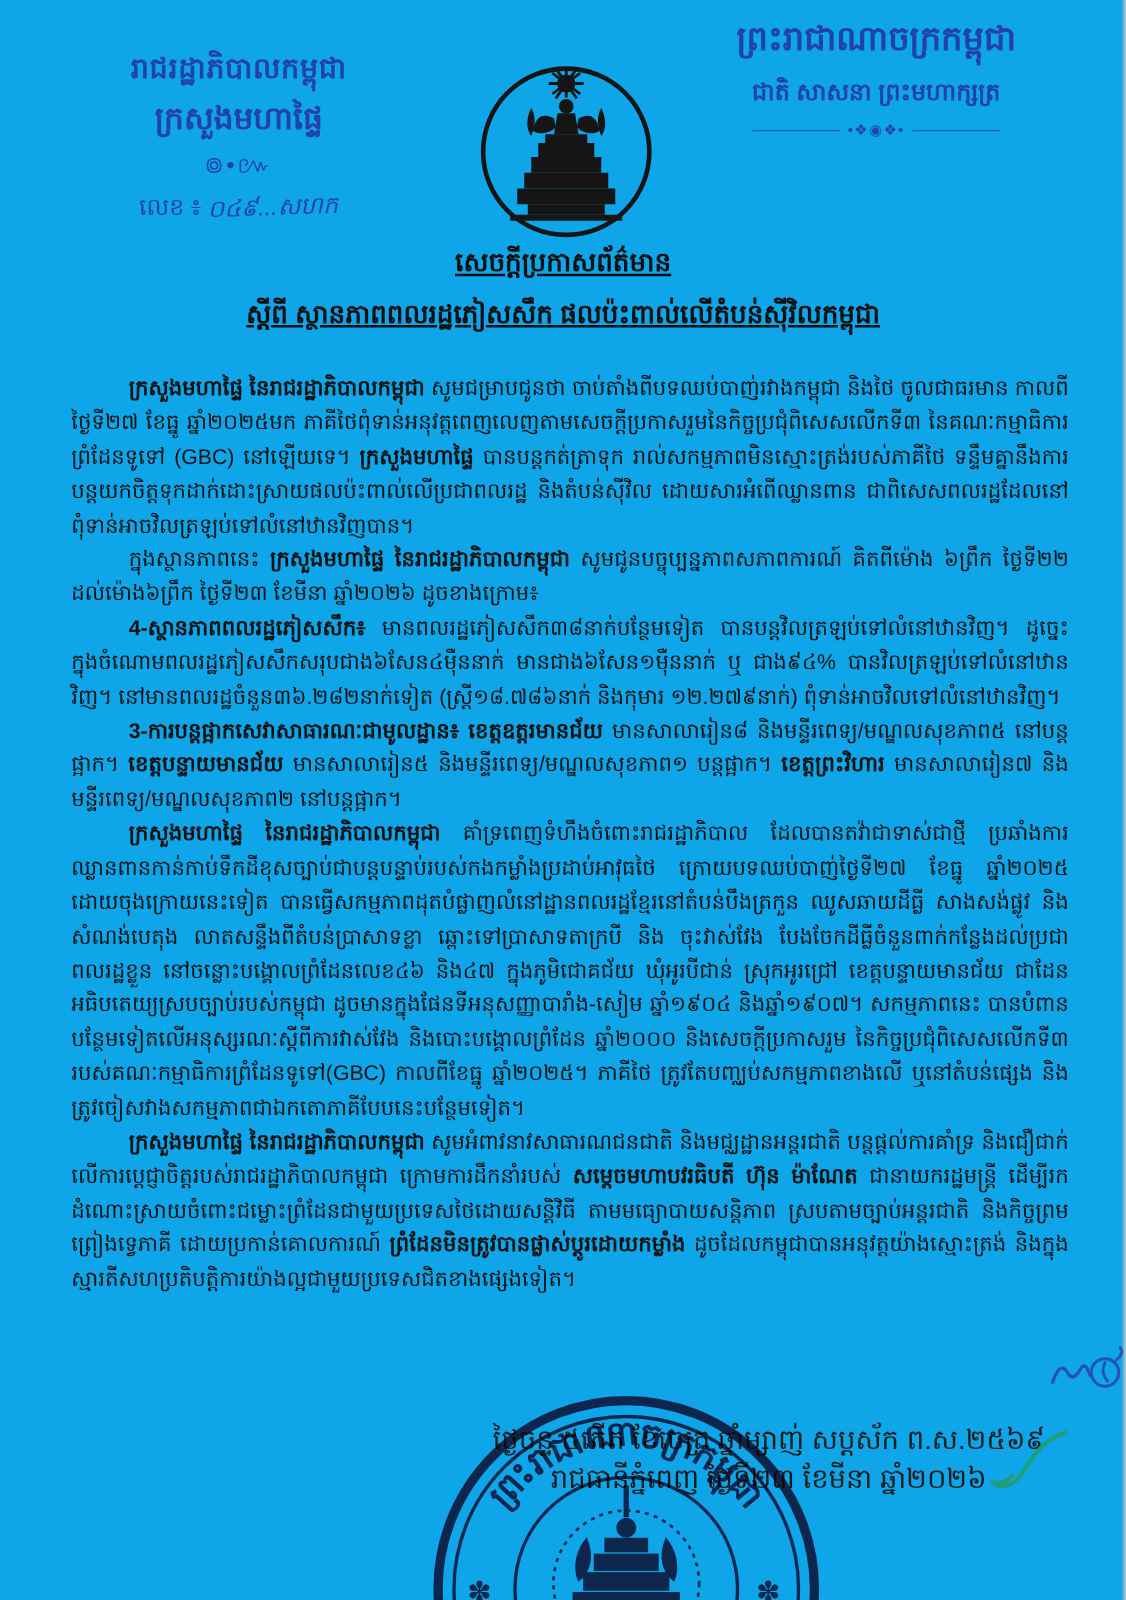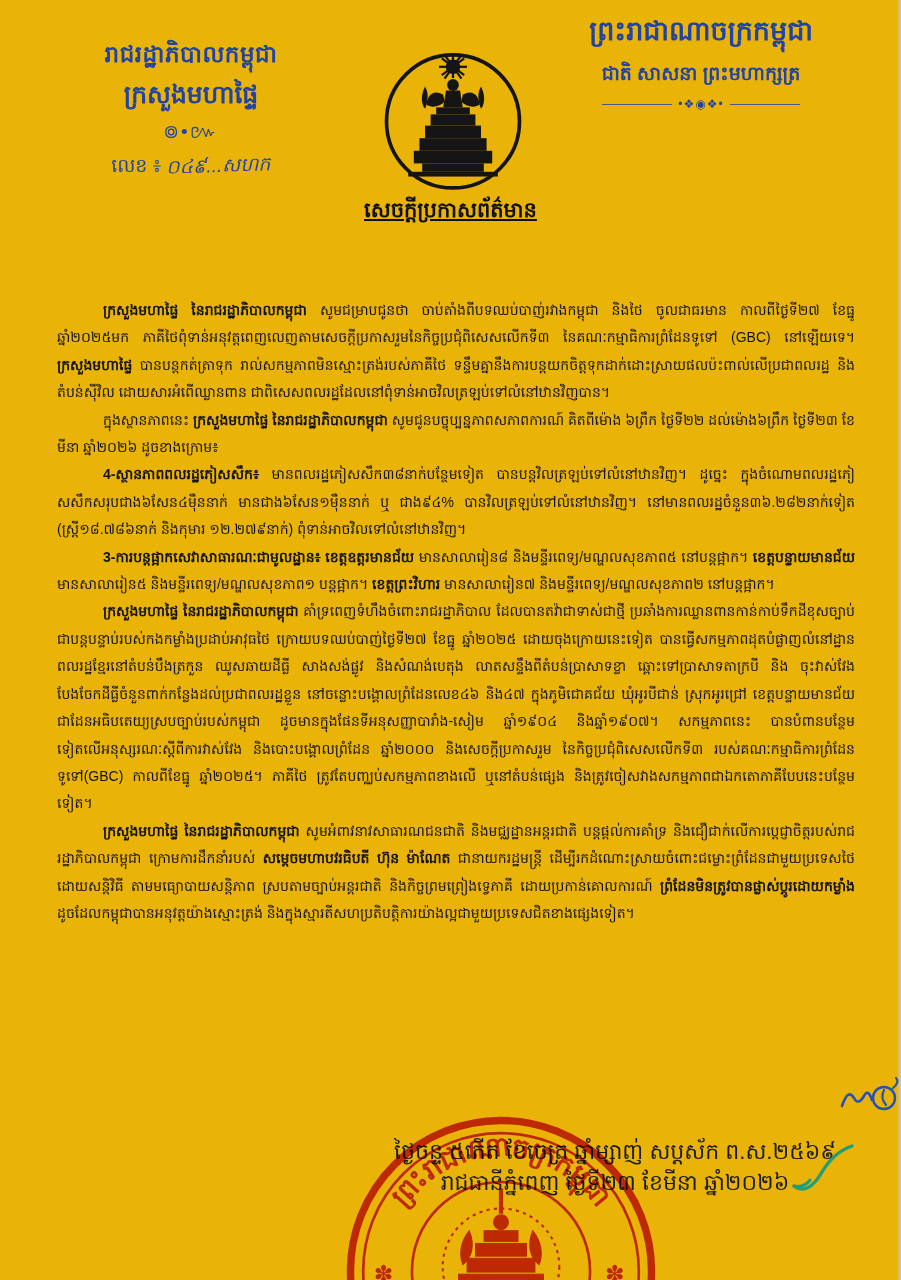--- a/index.html
+++ b/index.html
@@ -7,21 +7,21 @@
     --ink:#161616;
     --stamp:#c81e3c;
     --green:#1f9e77;
     --pen:#2451b8;
   }
   html,body{margin:0;padding:0;background:#888;}
   .page{
     position:relative;
     width:901px;height:1280px;
     margin:0 auto;
-    background:#eab308;
+    background:#0ea5e9;
     overflow:hidden;
     font-family:"Liberation Sans","DejaVu Sans",sans-serif;
     color:var(--ink);
   }
   .page::after{content:"";position:absolute;right:0;top:0;width:4px;height:100%;background:linear-gradient(to left,#c9c9c9,transparent);}
   
   .hdr-left{position:absolute;left:38px;top:40px;width:306px;text-align:center;color:var(--blue);}
   .hdr-left .l1{font-size:23px;font-weight:bold;letter-spacing:.5px;}
   .hdr-left .l2{font-size:25px;font-weight:bold;margin-top:6px;}
   .hdr-left .orn{font-size:19px;margin-top:4px;letter-spacing:2px;}
@@ -35,21 +35,21 @@
   .hdr-right .orn .glyph{font-size:12px;padding:0 6px;letter-spacing:1px;}
   .emblem{position:absolute;left:383px;top:44px;width:140px;height:152px;}
   
   .title{position:absolute;left:0;top:196px;width:100%;text-align:center;font-weight:bold;color:#101010;text-decoration:underline;}
   .title .t1{font-size:21px;}
   .title .t2{font-size:21px;margin-top:10px;}
   .title .t3{font-size:21px;margin-top:9px;}
   
   .body-text{
     position:absolute;left:57px;top:297px;width:798px;
-    font-size:14px;line-height:27.4px;text-align:justify;
+    font-size:17px;line-height:27.4px;text-align:justify;
     color:#131313;z-index:2;
   }
   .body-text p.para{margin:0;text-indent:46px;}
   .body-text .b{font-weight:bold;}
   
   .date-block{position:absolute;left:330px;top:1136px;width:570px;text-align:center;font-size:22px;line-height:31px;color:#1b1b1b;z-index:2;}
   
   .stamp{position:absolute;left:342px;top:1112px;width:318px;height:318px;z-index:4;opacity:.88;mix-blend-mode:multiply;}
   
   .check{position:absolute;left:788px;top:1142px;width:70px;height:60px;z-index:5;}
@@ -107,20 +107,21 @@
     <div class="l2">ជាតិ សាសនា ព្រះមហាក្សត្រ</div>
     <div class="orn">
       <span class="bar"></span>
       <span class="glyph">•❖◉❖•</span>
       <span class="bar"></span>
     </div>
   </div>
 
   <div class="title">
     <div class="t1">សេចក្តីប្រកាសព័ត៌មាន</div>
+    <div class="t2">ស្តីពី ស្ថានភាពពលរដ្ឋភៀសសឹក ផលប៉ះពាល់លើតំបន់ស៊ីវិលកម្ពុជា</div>
   </div>
 
   <div class="body-text">
       <p class="para"><span class="b">ក្រសួងមហាផ្ទៃ នៃរាជរដ្ឋាភិបាលកម្ពុជា</span><span> សូមជម្រាបជូនថា ចាប់តាំងពីបទឈប់បាញ់រវាងកម្ពុជា និងថៃ ចូលជាធរមាន កាលពីថ្ងៃទី២៧ ខែធ្នូ ឆ្នាំ២០២៥មក ភាគីថៃពុំទាន់អនុវត្តពេញលេញតាមសេចក្តីប្រកាសរួមនៃកិច្ចប្រជុំពិសេសលើកទី៣ នៃគណៈកម្មាធិការព្រំដែនទូទៅ (GBC) នៅឡើយទេ។ </span><span class="b">ក្រសួងមហាផ្ទៃ</span><span> បានបន្តកត់ត្រាទុក រាល់សកម្មភាពមិនស្មោះត្រង់របស់ភាគីថៃ ទន្ទឹមគ្នានឹងការបន្តយកចិត្តទុកដាក់ដោះស្រាយផលប៉ះពាល់លើប្រជាពលរដ្ឋ និងតំបន់ស៊ីវិល ដោយសារអំពើឈ្លានពាន ជាពិសេសពលរដ្ឋដែលនៅពុំទាន់អាចវិលត្រឡប់ទៅលំនៅឋានវិញបាន។</span></p>
       <p class="para"><span>ក្នុងស្ថានភាពនេះ </span><span class="b">ក្រសួងមហាផ្ទៃ នៃរាជរដ្ឋាភិបាលកម្ពុជា</span><span> សូមជូនបច្ចុប្បន្នភាពសភាពការណ៍ គិតពីម៉ោង ៦ព្រឹក ថ្ងៃទី២២ ដល់ម៉ោង៦ព្រឹក ថ្ងៃទី២៣ ខែមីនា ឆ្នាំ២០២៦ ដូចខាងក្រោម៖</span></p>
       <p class="para"><span class="b">4-ស្ថានភាពពលរដ្ឋភៀសសឹក៖</span><span> មានពលរដ្ឋភៀសសឹក៣៨នាក់បន្ថែមទៀត បានបន្តវិលត្រឡប់ទៅលំនៅឋានវិញ។ ដូច្នេះ ក្នុងចំណោមពលរដ្ឋភៀសសឹកសរុបជាង៦សែន៤ម៉ឺននាក់ មានជាង៦សែន១ម៉ឺននាក់ ឬ ជាង៩៤% បានវិលត្រឡប់ទៅលំនៅឋានវិញ។ នៅមានពលរដ្ឋចំនួន៣៦.២៨២នាក់ទៀត (ស្ត្រី១៨.៧៨៦នាក់ និងកុមារ ១២.២៧៩នាក់) ពុំទាន់អាចវិលទៅលំនៅឋានវិញ។</span></p>
       <p class="para"><span class="b">3-ការបន្តផ្អាកសេវាសាធារណៈជាមូលដ្ឋាន៖ ខេត្តឧត្តរមានជ័យ</span><span> មានសាលារៀន៨ និងមន្ទីរពេទ្យ/មណ្ឌលសុខភាព៥ នៅបន្តផ្អាក។ </span><span class="b">ខេត្តបន្ទាយមានជ័យ</span><span> មានសាលារៀន៥ និងមន្ទីរពេទ្យ/មណ្ឌលសុខភាព១ បន្តផ្អាក។ </span><span class="b">ខេត្តព្រះវិហារ</span><span> មានសាលារៀន៧ និងមន្ទីរពេទ្យ/មណ្ឌលសុខភាព២ នៅបន្តផ្អាក។</span></p>
       <p class="para"><span class="b">ក្រសួងមហាផ្ទៃ នៃរាជរដ្ឋាភិបាលកម្ពុជា</span><span> គាំទ្រពេញទំហឹងចំពោះរាជរដ្ឋាភិបាល ដែលបានតវ៉ាជាទាស់ជាថ្មី ប្រឆាំងការឈ្លានពានកាន់កាប់ទឹកដីខុសច្បាប់ជាបន្តបន្ទាប់របស់កងកម្លាំងប្រដាប់អាវុធថៃ ក្រោយបទឈប់បាញ់ថ្ងៃទី២៧ ខែធ្នូ ឆ្នាំ២០២៥ ដោយចុងក្រោយនេះទៀត បានធ្វើសកម្មភាពដុតបំផ្លាញលំនៅដ្ឋានពលរដ្ឋខ្មែរនៅតំបន់បឹងត្រកួន ឈូសឆាយដីធ្លី សាងសង់ផ្លូវ និងសំណង់បេតុង លាតសន្ទឹងពីតំបន់ប្រាសាទខ្លា ឆ្ពោះទៅប្រាសាទតាក្របី និង ចុះវាស់វែង បែងចែកដីធ្លីចំនួនពាក់កន្លែងដល់ប្រជាពលរដ្ឋខ្លួន នៅចន្លោះបង្គោលព្រំដែនលេខ៤៦ និង៤៧ ក្នុងភូមិជោគជ័យ ឃុំអូរបីជាន់ ស្រុកអូរជ្រៅ ខេត្តបន្ទាយមានជ័យ ជាដែនអធិបតេយ្យស្របច្បាប់របស់កម្ពុជា ដូចមានក្នុងផែនទីអនុសញ្ញាបារាំង-សៀម ឆ្នាំ១៩០៤ និងឆ្នាំ១៩០៧។ សកម្មភាពនេះ បានបំពានបន្ថែមទៀតលើអនុស្សរណៈស្តីពីការវាស់វែង និងបោះបង្គោលព្រំដែន ឆ្នាំ២០០០ និងសេចក្តីប្រកាសរួម នៃកិច្ចប្រជុំពិសេសលើកទី៣ របស់គណៈកម្មាធិការព្រំដែនទូទៅ(GBC) កាលពីខែធ្នូ ឆ្នាំ២០២៥។ ភាគីថៃ ត្រូវតែបញ្ឈប់សកម្មភាពខាងលើ ឬនៅតំបន់ផ្សេង និងត្រូវចៀសវាងសកម្មភាពជាឯកតោភាគីបែបនេះបន្ថែមទៀត។</span></p>
       <p class="para"><span class="b">ក្រសួងមហាផ្ទៃ នៃរាជរដ្ឋាភិបាលកម្ពុជា</span><span> សូមអំពាវនាវសាធារណជនជាតិ និងមជ្ឈដ្ឋានអន្តរជាតិ បន្តផ្តល់ការគាំទ្រ និងជឿជាក់លើការប្តេជ្ញាចិត្តរបស់រាជរដ្ឋាភិបាលកម្ពុជា ក្រោមការដឹកនាំរបស់ </span><span class="b">សម្តេចមហាបវរធិបតី ហ៊ុន ម៉ាណែត</span><span> ជានាយករដ្ឋមន្ត្រី ដើម្បីរកដំណោះស្រាយចំពោះជម្លោះព្រំដែនជាមួយប្រទេសថៃដោយសន្តិវិធី តាមមធ្យោបាយសន្តិភាព ស្របតាមច្បាប់អន្តរជាតិ និងកិច្ចព្រមព្រៀងទ្វេភាគី ដោយប្រកាន់គោលការណ៍ </span><span class="b">ព្រំដែនមិនត្រូវបានផ្លាស់ប្តូរដោយកម្លាំង</span><span> ដូចដែលកម្ពុជាបានអនុវត្តយ៉ាងស្មោះត្រង់ និងក្នុងស្មារតីសហប្រតិបត្តិការយ៉ាងល្អជាមួយប្រទេសជិតខាងផ្សេងទៀត។</span></p>
     </div>

